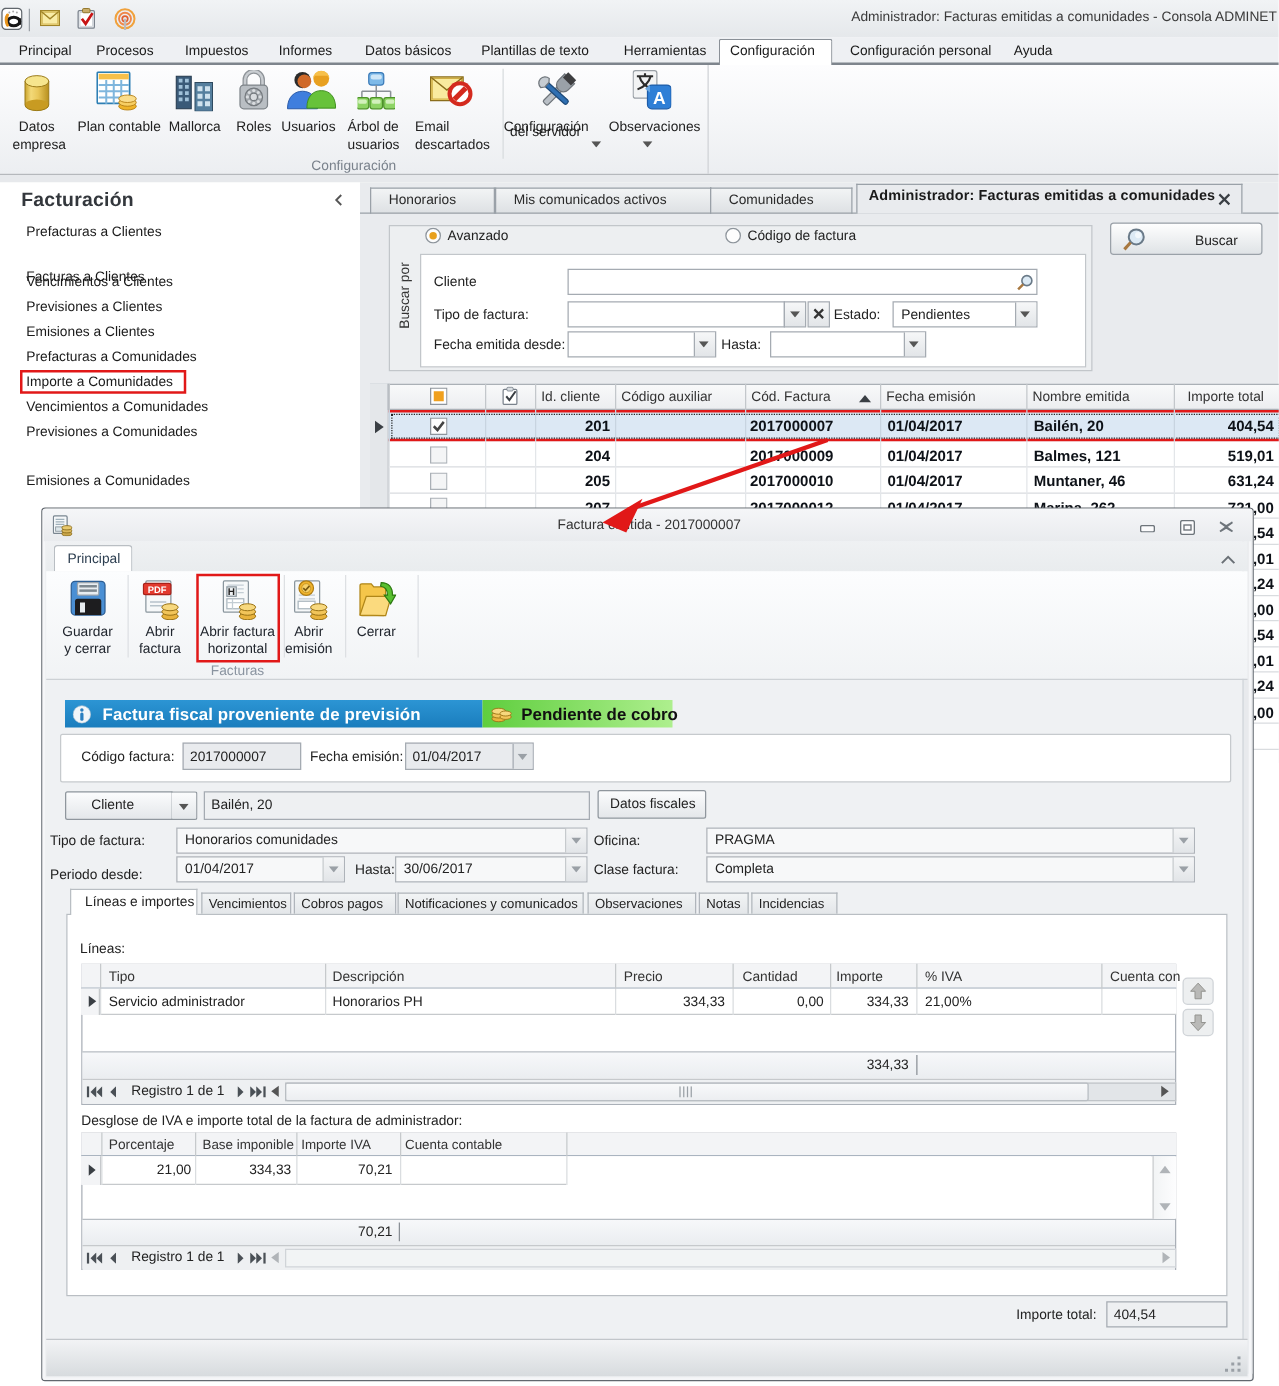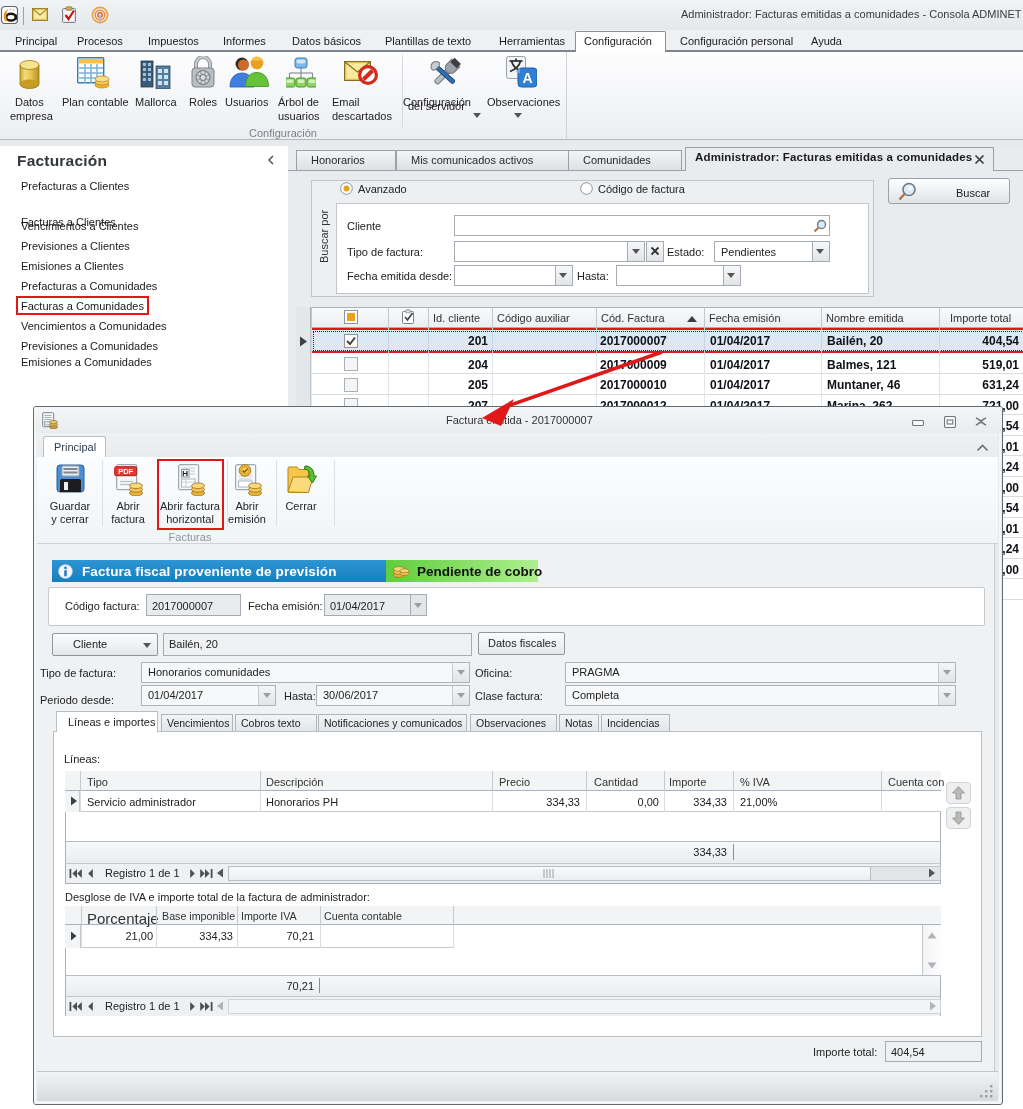--- a/index.html
+++ b/index.html
@@ -215,24 +215,24 @@
 <div class="t" style="left:17px;top:152px;font-size:15.5px;font-weight:bold;color:#33373c;letter-spacing:0.2px">Facturación</div>
 <svg class="a" style="left:266px;top:155px;" width="10" height="10" viewBox="0 0 10 10">
       <path d="M7 1 L3 5 L7 9" fill="none" stroke="#555" stroke-width="1.5"></path>
     </svg>
 <div class="t" style="left:21px;top:180px;color:#1a1a1a">Prefacturas a Clientes</div>
 <div class="t" style="left:21px;top:216px;color:#1a1a1a">Facturas a Clientes</div>
 <div class="t" style="left:21px;top:220px;color:#1a1a1a">Vencimientos a Clientes</div>
 <div class="t" style="left:21px;top:240px;color:#1a1a1a">Previsiones a Clientes</div>
 <div class="t" style="left:21px;top:260px;color:#1a1a1a">Emisiones a Clientes</div>
 <div class="t" style="left:21px;top:280px;color:#1a1a1a">Prefacturas a Comunidades</div>
-<div class="t" style="left:21px;top:300px;color:#1a1a1a">Facturas a Comunidades</div>
+<div class="t" style="left:21px;top:300px;color:#1a1a1a">Importe a Comunidades</div>
 <div class="t" style="left:21px;top:320px;color:#1a1a1a">Vencimientos a Comunidades</div>
 <div class="t" style="left:21px;top:340px;color:#1a1a1a">Previsiones a Comunidades</div>
-<div class="t" style="left:21px;top:356px;color:#1a1a1a">Emisiones a Comunidades</div>
+<div class="t" style="left:21px;top:379px;color:#1a1a1a">Emisiones a Comunidades</div>
 <div class="a" style="left:16px;top:296px;width:133px;height:19px;border:2px solid #e11818"></div>
 <div class="a" style="left:288px;top:146px;width:735px;height:958px;background:#e9ebee"></div>
 <div class="a" style="left:296px;top:150px;width:100px;height:21px;background:linear-gradient(#f2f4f5,#dde0e3);border:1px solid #9aa1a8;border-bottom:none"></div>
 <div class="t" style="left:311px;top:154px;color:#2a2a2a">Honorarios</div>
 <div class="a" style="left:396px;top:150px;width:173px;height:21px;background:linear-gradient(#f2f4f5,#dde0e3);border:1px solid #9aa1a8;border-bottom:none"></div>
 <div class="t" style="left:411px;top:154px;color:#2a2a2a">Mis comunicados activos</div>
 <div class="a" style="left:568px;top:150px;width:114px;height:21px;background:linear-gradient(#f2f4f5,#dde0e3);border:1px solid #9aa1a8;border-bottom:none"></div>
 <div class="t" style="left:583px;top:154px;color:#2a2a2a">Comunidades</div>
 <div class="a" style="left:685px;top:147px;width:309px;height:24px;background:#e9ebee;border:1px solid #9aa1a8;border-bottom:none;z-index:2"></div>
 <div class="t" style="left:695px;top:151px;font-weight:bold;color:#1a1a1a;z-index:3;font-size:11.5px;letter-spacing:0.15px">Administrador: Facturas emitidas a comunidades</div>
@@ -732,21 +732,21 @@
 <div class="t" style="left:475px;top:690px;z-index:10;">Clase factura:</div>
 <div class="a" style="left:565px;top:685px;width:391px;height:21px;z-index:10;background:#f7f8f9;border:1px solid #aeb3b9"></div>
 <div class="t" style="left:572px;top:689px;z-index:10;">Completa</div>
 <div class="a" style="left:938px;top:686px;width:17px;height:19px;z-index:10;background:linear-gradient(#f4f5f6,#e2e5e8);border-left:1px solid #c6cacd"></div>
 <svg class="a" style="left:943px;top:693px;z-index:10;" width="8" height="5" viewBox="0 0 8 5">
       <path d="M0 0 L8 0 L4 5 Z" fill="#9aa0a6"></path>
     </svg>
 <div class="a" style="left:161px;top:714px;width:72px;height:18px;z-index:10;background:linear-gradient(#f2f4f5,#e2e5e8);border:1px solid #b0b5bb;border-bottom:none"></div>
 <div class="t" style="left:167px;top:717px;z-index:10;font-size:10.5px">Vencimientos</div>
 <div class="a" style="left:235px;top:714px;width:82px;height:18px;z-index:10;background:linear-gradient(#f2f4f5,#e2e5e8);border:1px solid #b0b5bb;border-bottom:none"></div>
-<div class="t" style="left:241px;top:717px;z-index:10;font-size:10.5px">Cobros texto</div>
+<div class="t" style="left:241px;top:717px;z-index:10;font-size:10.5px">Cobros pagos</div>
 <div class="a" style="left:318px;top:714px;width:149px;height:18px;z-index:10;background:linear-gradient(#f2f4f5,#e2e5e8);border:1px solid #b0b5bb;border-bottom:none"></div>
 <div class="t" style="left:324px;top:717px;z-index:10;font-size:10.5px">Notificaciones y comunicados</div>
 <div class="a" style="left:470px;top:714px;width:87px;height:18px;z-index:10;background:linear-gradient(#f2f4f5,#e2e5e8);border:1px solid #b0b5bb;border-bottom:none"></div>
 <div class="t" style="left:476px;top:717px;z-index:10;font-size:10.5px">Observaciones</div>
 <div class="a" style="left:559px;top:714px;width:40px;height:18px;z-index:10;background:linear-gradient(#f2f4f5,#e2e5e8);border:1px solid #b0b5bb;border-bottom:none"></div>
 <div class="t" style="left:565px;top:717px;z-index:10;font-size:10.5px">Notas</div>
 <div class="a" style="left:601px;top:714px;width:69px;height:18px;z-index:10;background:linear-gradient(#f2f4f5,#e2e5e8);border:1px solid #b0b5bb;border-bottom:none"></div>
 <div class="t" style="left:607px;top:717px;z-index:10;font-size:10.5px">Incidencias</div>
 <div class="a" style="left:56px;top:711px;width:102px;height:21px;z-index:10;background:#fff;border:1px solid #b9bec3;border-bottom:none;z-index:12"></div>
 <div class="t" style="left:68px;top:716px;z-index:12">Líneas e importes</div>
@@ -832,21 +832,21 @@
       <path d="M6.5 13.5 L12.5 7 L9 7 L9 1 L4 1 L4 7 L0.5 7 Z" fill="#b9b9b7" stroke="#93938f" stroke-width="0.8"></path>
     </svg>
 <div class="t" style="left:65px;top:891px;z-index:11">Desglose de IVA e importe total de la factura de administrador:</div>
 <div class="a" style="left:65px;top:906px;width:876px;height:110px;z-index:11;border:1px solid #aab0b8"></div>
 <div class="a" style="left:65px;top:906px;width:876px;height:19px;z-index:11;background:#f3f4f6;border-bottom:1px solid #aab4c0"></div>
 <div class="a" style="left:81px;top:906px;width:1px;height:19px;z-index:13;background:#c6c9cc"></div>
 <div class="a" style="left:156px;top:906px;width:1px;height:19px;z-index:13;background:#c6c9cc"></div>
 <div class="a" style="left:237px;top:906px;width:1px;height:19px;z-index:13;background:#c6c9cc"></div>
 <div class="a" style="left:320px;top:906px;width:1px;height:19px;z-index:13;background:#c6c9cc"></div>
 <div class="a" style="left:453px;top:906px;width:1px;height:19px;z-index:13;background:#c6c9cc"></div>
-<div class="t" style="left:87px;top:910px;z-index:12;color:#333;font-size:15px">Porcentaje</div>
+<div class="t" style="left:87px;top:910px;z-index:12;color:#333;font-size:11px">Porcentaje</div>
 <div class="t" style="left:162px;top:910px;z-index:12;color:#333;font-size:10.7px">Base imponible</div>
 <div class="t" style="left:241px;top:910px;z-index:12;color:#333;font-size:10.7px">Importe IVA</div>
 <div class="t" style="left:324px;top:910px;z-index:12;color:#333;font-size:10.7px">Cuenta contable</div>
 <div class="a" style="left:65px;top:925px;width:856px;height:23px;z-index:11;background:#fff"></div>
 <div class="a" style="left:65px;top:947px;width:388px;height:1px;z-index:12;background:#c6c9cc"></div>
 <div class="a" style="left:81px;top:925px;width:1px;height:23px;z-index:12;background:#dadde0"></div>
 <div class="a" style="left:156px;top:925px;width:1px;height:23px;z-index:12;background:#dadde0"></div>
 <div class="a" style="left:237px;top:925px;width:1px;height:23px;z-index:12;background:#dadde0"></div>
 <div class="a" style="left:320px;top:925px;width:1px;height:23px;z-index:12;background:#dadde0"></div>
 <div class="a" style="left:453px;top:925px;width:1px;height:23px;z-index:12;background:#dadde0"></div>

